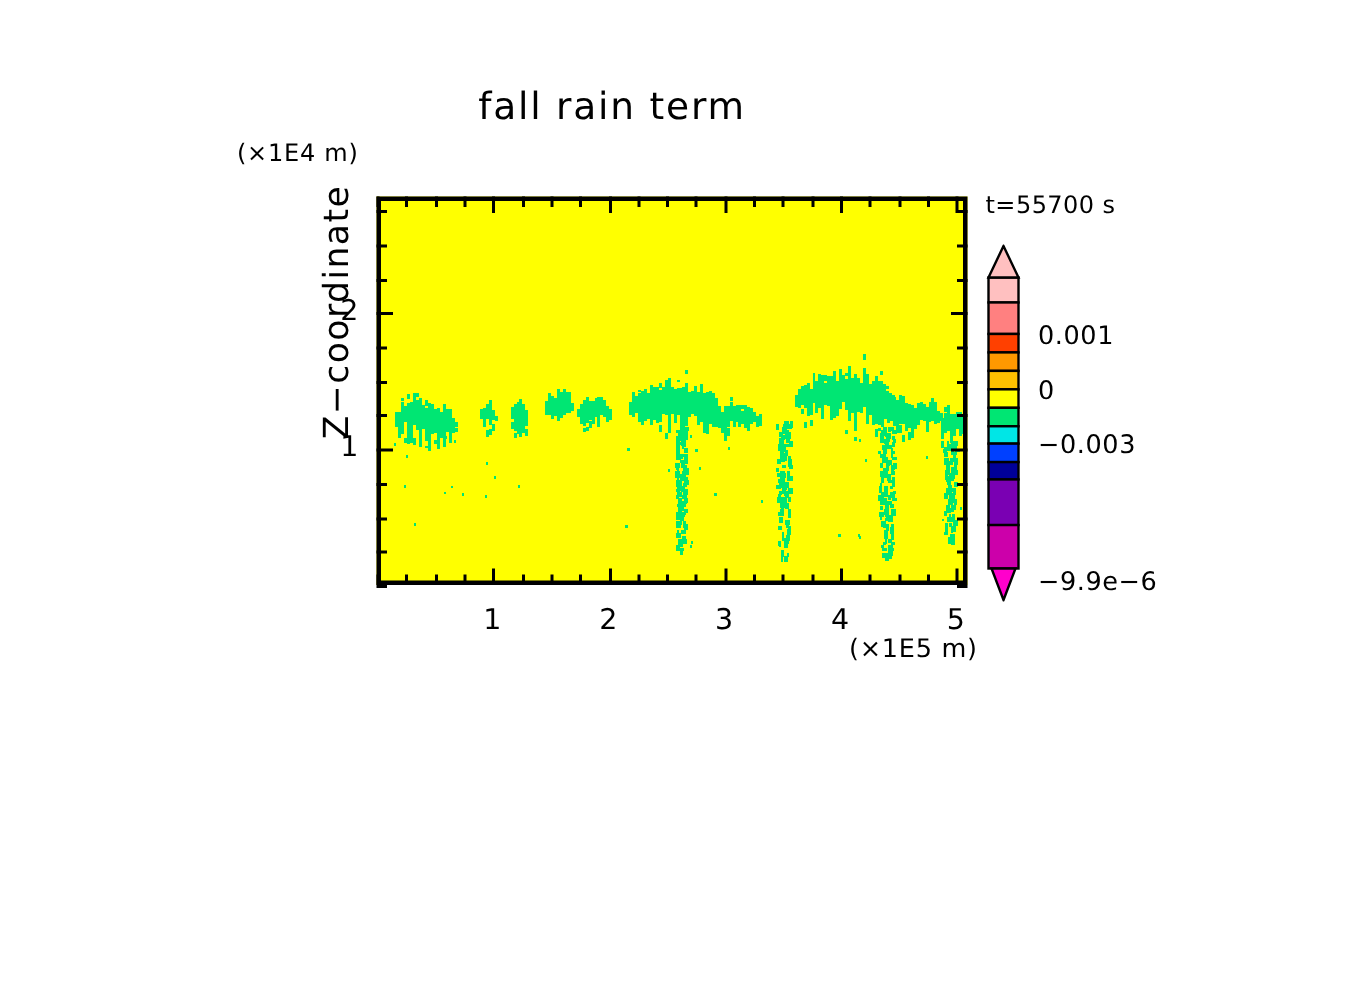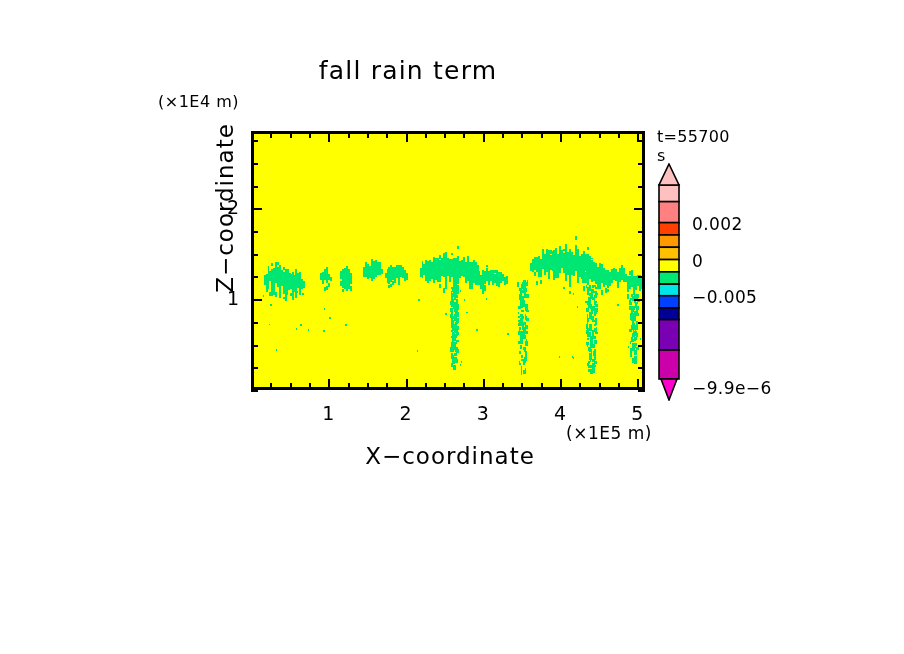--- a/index.html
+++ b/index.html
@@ -1,19 +1,19 @@
 <!DOCTYPE html>
 <html><head>
 <meta charset="utf-8">
 <style>
   html,body{margin:0;padding:0;background:#ffffff;}
   body{width:904px;height:654px;position:relative;overflow:hidden;
        font-family:"DejaVu Sans",sans-serif;color:#000;}
 
-  .plot-root{position:absolute;left:0;top:0;width:724px;height:654px;}
+  .plot-root{position:absolute;left:0;top:0;width:724px;height:654px;padding-left:28px;}
 
   
   #chart-title{
     position:absolute;left:0;top:56px;width:904px;
     text-align:center;font-size:25px;letter-spacing:1.2px;
     font-family:"DejaVu Sans",sans-serif;font-weight:400;
   }
   
   #chart-title{left:-44px;}
 
@@ -804,21 +804,20 @@
       <div class="tick tick-r" style="left: 638px; top: 140.088px;"></div>
       <div class="xtlabel" style="left: 308.255px; top: 402px;">1</div>
       <div class="xtlabel" style="left: 385.51px; top: 402px;">2</div>
       <div class="xtlabel" style="left: 462.765px; top: 402px;">3</div>
       <div class="xtlabel" style="left: 540.02px; top: 402px;">4</div>
       <div class="xtlabel" style="left: 617.275px; top: 402px;">5</div>
       <div class="ytlabel" style="left: 199px; top: 287.123px;">1</div>
       <div class="ytlabel" style="left: 199px; top: 196.246px;">2</div>
     </div>
 
-  <div id="x-axis-title">X−coordinate</div>
   <div id="x-unit">(×1E5 m)</div>
   <div id="y-axis-title">Z−coordinate</div>
 
   <div id="colorbar-wrap">
     <svg id="colorbar-svg" width="28" height="238" viewBox="0 0 28 238">
         <rect x="4" y="22.00" width="20" height="16.65" fill="#ffc0c0" stroke="#000" stroke-width="1.6"></rect>
         <rect x="4" y="38.65" width="20" height="20.99" fill="#ff8080" stroke="#000" stroke-width="1.6"></rect>
         <rect x="4" y="59.64" width="20" height="12.31" fill="#ff4000" stroke="#000" stroke-width="1.6"></rect>
         <rect x="4" y="71.95" width="20" height="12.31" fill="#ff9900" stroke="#000" stroke-width="1.6"></rect>
         <rect x="4" y="84.25" width="20" height="12.31" fill="#ffc000" stroke="#000" stroke-width="1.6"></rect>
@@ -827,19 +826,19 @@
         <rect x="4" y="121.17" width="20" height="11.58" fill="#00e6e6" stroke="#000" stroke-width="1.6"></rect>
         <rect x="4" y="132.75" width="20" height="12.31" fill="#0040ff" stroke="#000" stroke-width="1.6"></rect>
         <rect x="4" y="145.06" width="20" height="11.58" fill="#000099" stroke="#000" stroke-width="1.6"></rect>
         <rect x="4" y="156.64" width="20" height="30.40" fill="#7a00b3" stroke="#000" stroke-width="1.6"></rect>
         <rect x="4" y="187.04" width="20" height="28.96" fill="#cc00aa" stroke="#000" stroke-width="1.6"></rect>
         <polygon points="14,1 24,22 4,22" fill="#ffc0c0" stroke="#000" stroke-width="1.6"></polygon>
         <polygon points="14,237 22,216 6,216" fill="#ff00cc" stroke="#000" stroke-width="1.6"></polygon>
       </svg>
   </div>
   <div id="colorbar-labels">
-      <div class="cb-label" style="left: 692px; top: 213.642px;">0.002</div>
+      <div class="cb-label" style="left: 692px; top: 213.642px;">0.001</div>
       <div class="cb-label" style="left: 692px; top: 250.56px;">0</div>
-      <div class="cb-label" style="left: 692px; top: 286.754px;">−0.005</div>
+      <div class="cb-label" style="left: 692px; top: 286.754px;">−0.003</div>
       <div class="cb-label" style="left: 692px; top: 378px;">−9.9e−6</div>
     </div>
 
 </div>
 
 </body></html>

